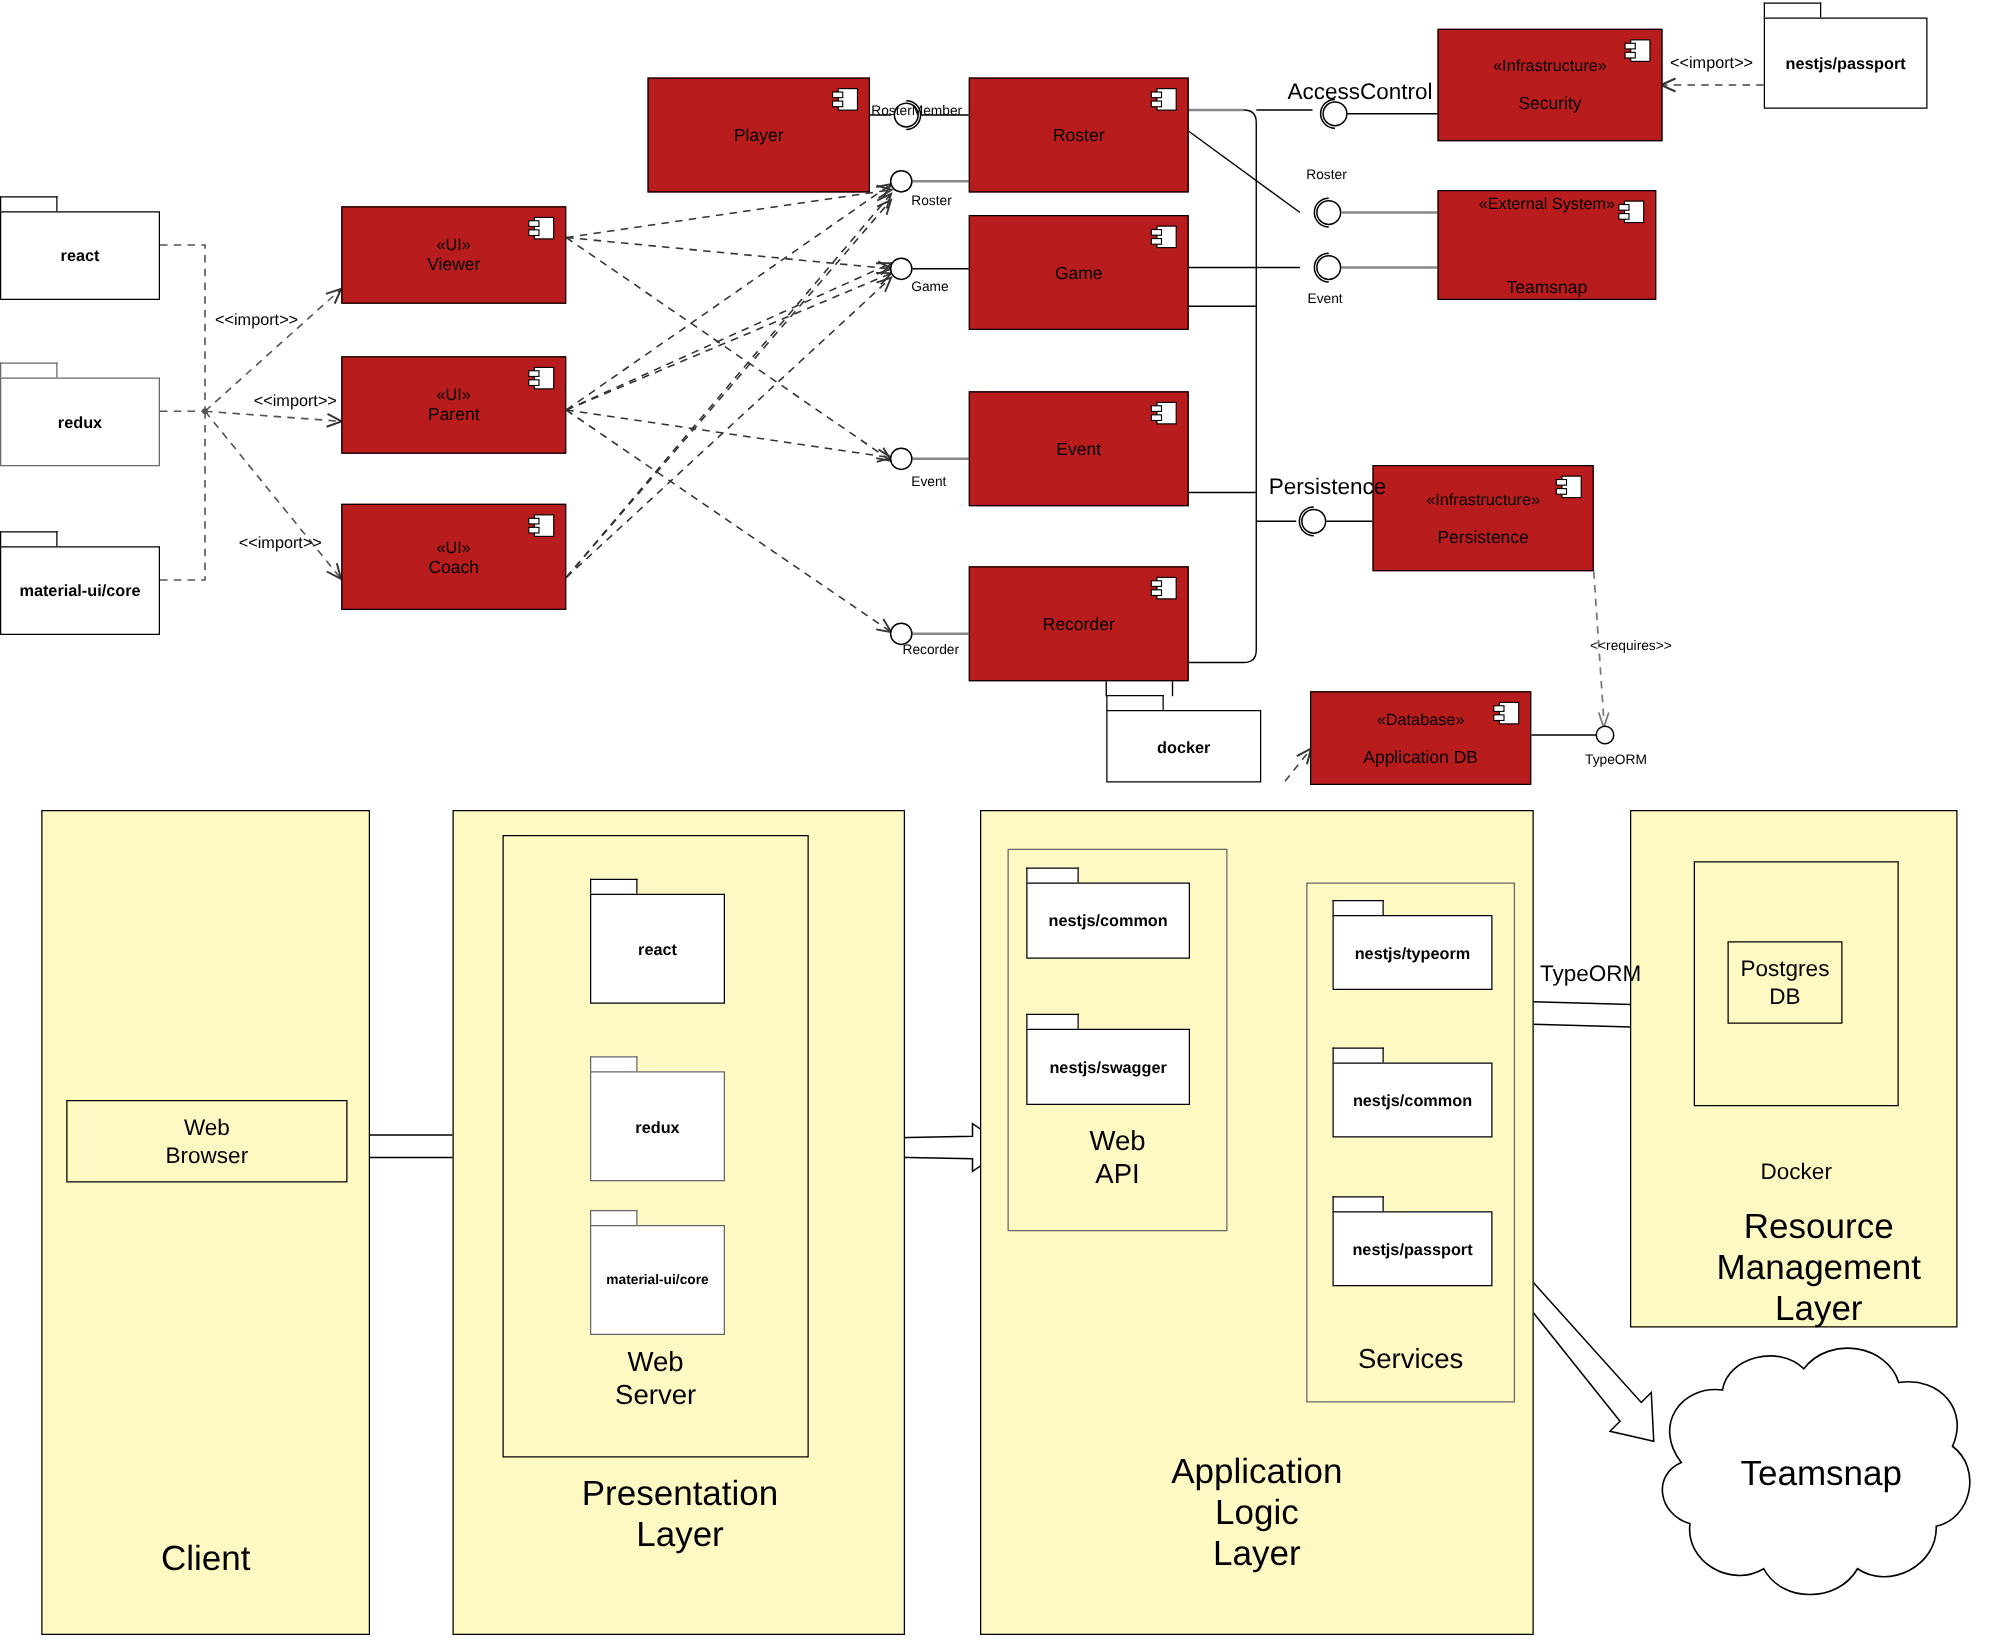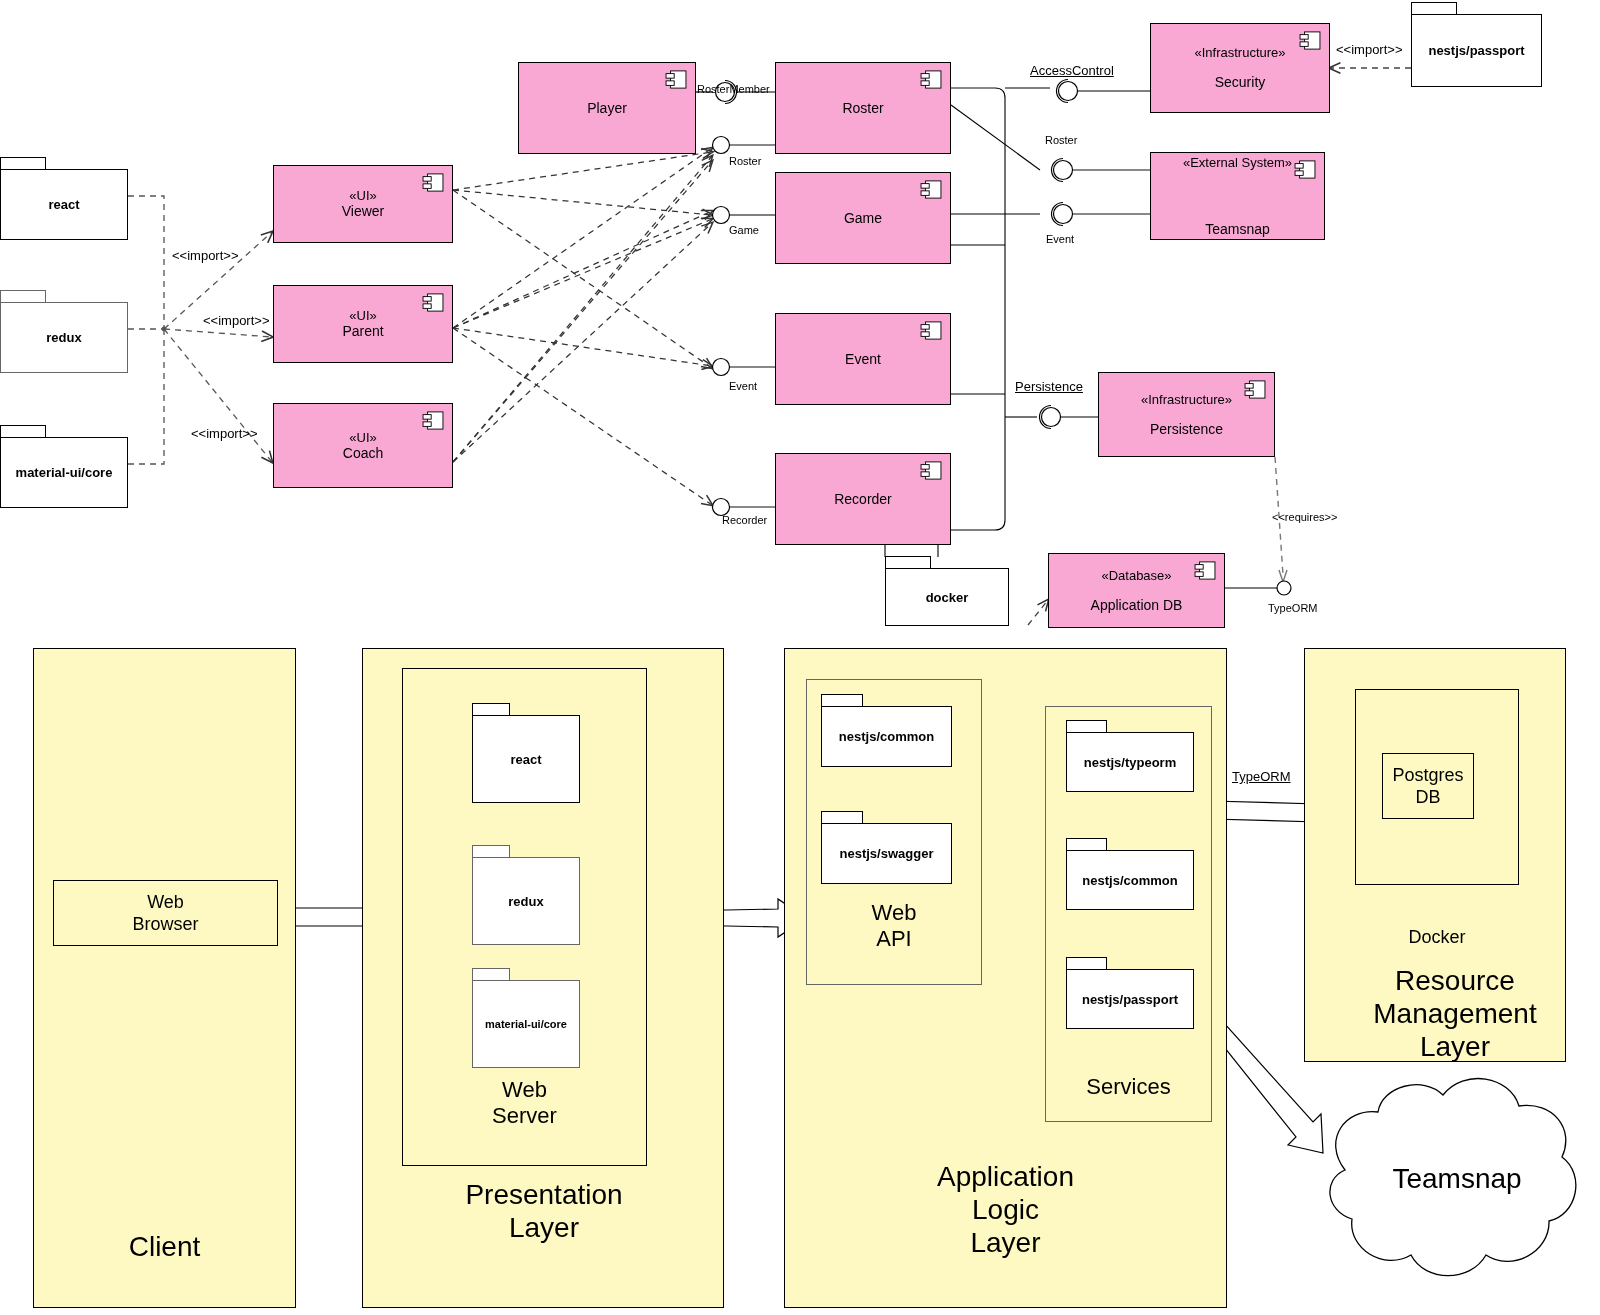--- a/index.html
+++ b/index.html
@@ -1,35 +1,35 @@
 <!DOCTYPE html>
 <html><head>
 <meta charset="utf-8">
 <style>
   html,body{margin:0;padding:0;background:#ffffff;}
   body{font-family:"Liberation Sans", sans-serif;color:#000;}
   #canvas{position:relative;width:1600px;height:1315px;overflow:hidden;background:#fff;}
   svg.layer{position:absolute;left:0;top:0;width:1600px;height:1315px;pointer-events:none;}
-  .node{position:absolute;box-sizing:border-box;background:#f9a8d4;}
+  .node{position:absolute;box-sizing:border-box;background:#b91c1c;}
   .uml-comp{border:1px solid #000;display:flex;align-items:center;justify-content:center;flex-direction:column;}
   .uml-comp .stereo{font-size:13px;line-height:15px;color:#000;}
   .uml-comp .nm{font-size:14px;line-height:17px;}
   .uml-comp .nm.b{font-weight:normal;margin-top:14px;}
   .compicon{position:absolute;right:8px;top:7px;width:22px;height:19px;}
   .folder{position:absolute;box-sizing:border-box;}
   .folder .tab{position:absolute;left:0;top:0;height:13px;box-sizing:border-box;border:1px solid #000;border-bottom:none;background:#fff;}
   .folder .body{position:absolute;left:0;top:12px;right:0;bottom:0;box-sizing:border-box;border:1px solid #000;background:#fff;display:flex;align-items:center;justify-content:center;}
   .folder .body span{font-size:13px;font-weight:bold;}
   .folder.grey .tab{border-color:#666;}
   .folder.grey .body{border-color:#666;}
   .plain{position:absolute;box-sizing:border-box;border:1px solid #000;background:#fef9c3;display:flex;align-items:center;justify-content:center;text-align:center;}
   .plain.grey{border-color:#666;}
   .lbl{position:absolute;white-space:nowrap;}
   .lbl.sm{font-size:11px;}
-  .lbl.md{font-size:13px;text-decoration:underline;}
+  .lbl.md{font-size:18px;}
   .lbl.imp{font-size:13px;}
   .lbl.big{font-size:28px;line-height:33px;text-align:center;}
   .lbl.mid{font-size:22px;line-height:26px;text-align:center;}
   .lbl.box2{font-size:18px;line-height:22px;text-align:center;}
 </style>
 </head>
 <body>
 
 <div id="canvas">
 

